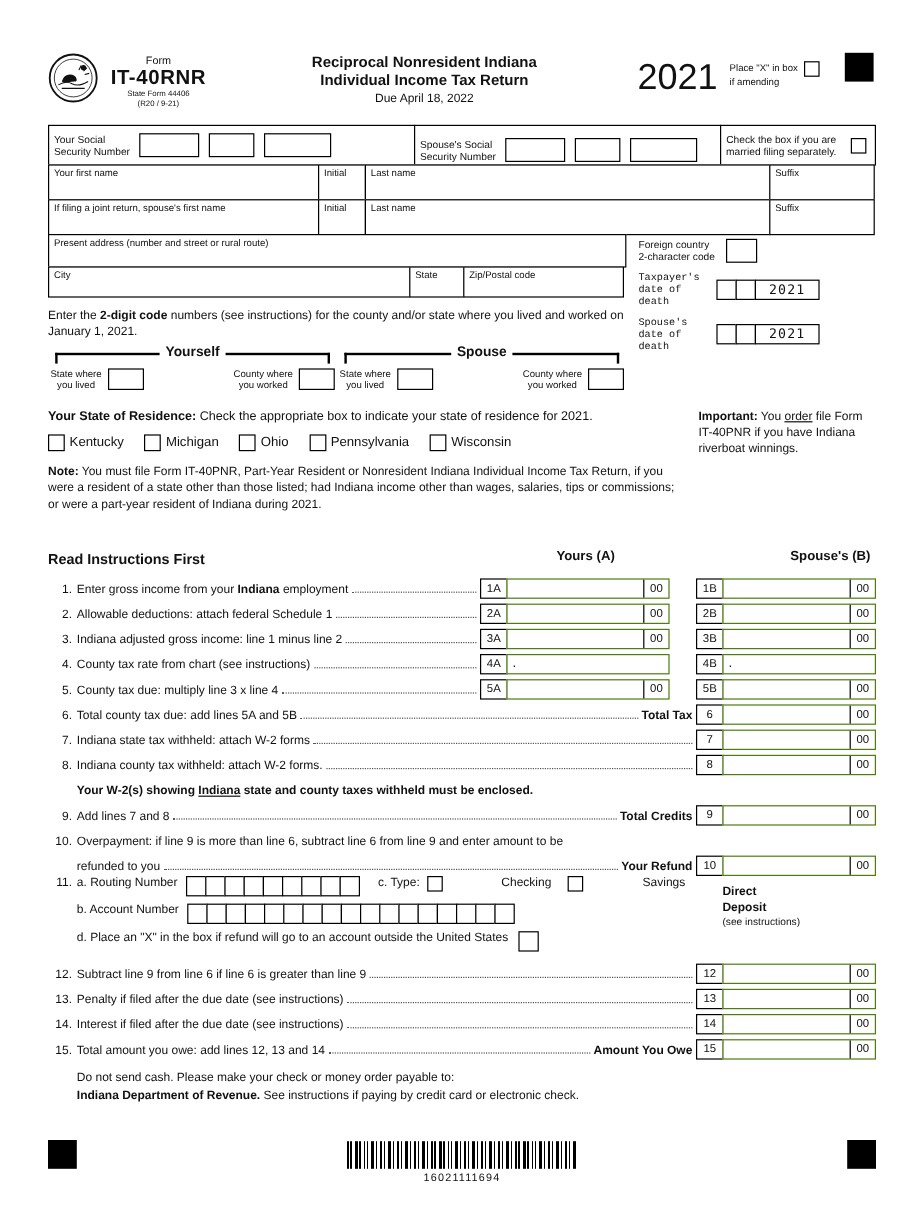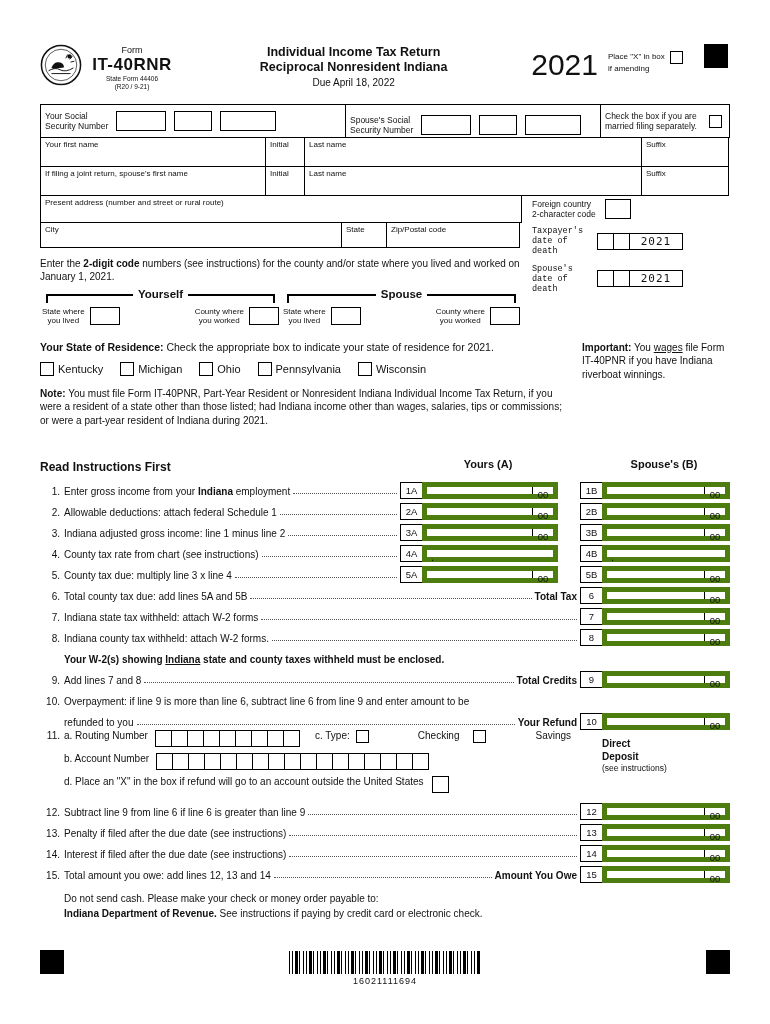--- a/index.html
+++ b/index.html
@@ -30,21 +30,21 @@
   
   .idrow { display:flex; }
   .cell { border:1px solid #000; margin-left:-1px; margin-top:-1px; padding:2px 4px; position:relative; background:#fff; }
   .cell:first-child { margin-left:0; }
   .cell-label { font-size:8px; display:block; }
   .lbl2 { font-size:8.5px; line-height:1.18; }
   .fbox { border:1px solid #000; height:20px; display:inline-block; background:#fff; }
 
   .c-ssn { width:306px; height:34px; display:flex; align-items:center; gap:8px; }
   .c-ssn2 { width:256px; height:34px; display:flex; align-items:flex-end; gap:8px; }
-  .c-marr { width:130px; height:34px; display:flex; align-items:center; justify-content:space-between; padding-right:7px; }
+  .c-marr { width:130px; height:34px; display:flex; align-items:center; justify-content:space-between; padding-right:7px;text-align:center; }
   .ssnbox1 { width:50px; } .ssnbox2 { width:38px; } .ssnbox3 { width:56px; }
 
   .w226{width:226px;} .w40{width:40px;} .w338{width:338px;} .w88{width:88px;}
   .h30{height:30px;} .w482{width:482px;} .h28{height:28px;}
   .w302{width:302px;} .w46{width:46px;} .w134{width:134px;} .h26{height:26px;}
 
   
   .band { display:flex; }
   .band-left { width:482px; }
   .band-right { width:208px; padding:3px 0 0 10px; }
@@ -81,29 +81,29 @@
   .state-label { font-size:11px; }
   .note { font-size:10px; line-height:1.35; margin-top:11px; }
   .important { font-size:10px; line-height:1.35; }
 
   
   .schedule { margin-top:30px; position:relative; }
   .sched-head { position:relative; height:21px; }
   .sched-title { font-size:12px; font-weight:bold; }
   .colhead { position:absolute; top:1px; font-weight:bold; font-size:11px; text-align:center; }
   .colhead.a { left:378px; width:140px; }
-  .colhead.b { left:558px; width:132px; }
+  .colhead.b { left:586px; width:132px; }
   .srow { display:flex; align-items:flex-end; height:21px; font-size:10px; }
   .num { width:24px; text-align:right; padding:0 4px 2px 0; flex:none; }
   .slabel { flex:none; padding-bottom:2px; white-space:nowrap; }
   .leader { flex:1; border-bottom:1.6px dotted #555; margin:0 3px 5px 3px; min-width:6px; }
   .tail { font-weight:bold; padding-bottom:2px; margin-right:3px; flex:none; }
   .boxlbl { width:23px; height:17px; border:1px solid #000; flex:none; text-align:center;
             font-size:9.5px; line-height:15px; background:#fff; }
-  .amt { height:17px; border:5px solid #4d7c0f; margin-left:-1px; flex:none; display:flex; background:#fff; }
+  .amt { height:17px; border:1px solid #4d7c0f; margin-left:-1px; flex:none; display:flex; background:#fff; }
   .amt.a { width:136px; } .amt.b { width:128px; }
   .amt .fill { flex:1; }
   .amt .cents { width:21px; border-left:1px solid #000; text-align:center; font-size:9.5px; line-height:15px; }
   .amt .dec { padding-left:4px; font-size:11px; line-height:14px; }
   .gapAB { width:22px; flex:none; }
   .w2note { font-weight:bold; padding-bottom:2px; }
 
   .line11 { display:flex; }
   .l11-left { flex:1; }
   .l11-row { display:flex; align-items:flex-start; height:23px; font-size:10px; }
@@ -155,22 +155,22 @@
           <path d="M12 25 q2 -6 7 -6 q5 0 6 4 q.5 2 -2 2 l-9 1 z" fill="#111"></path>
         </svg>
       </div>
       <div class="form-id">
         <div class="form-word">Form</div>
         <div class="form-number">IT-40RNR</div>
         <div class="form-sub">State Form 44406</div>
         <div class="form-sub">(R20 / 9-21)</div>
       </div>
       <div class="form-title">
+        <div class="title-line">Reciprocal Nonresident Indiana</div>
         <div class="title-line">Individual Income Tax Return</div>
-        <div class="title-line">Reciprocal Nonresident Indiana</div>
         <div class="due">Due April 18, 2022</div>
       </div>
       <div class="year">2021</div>
       <div class="amend">
         <div class="amend-row">
           <span>Place "X" in box</span>
           <span class="checkbox"></span>
         </div>
         <div>if amending</div>
       </div>
@@ -361,21 +361,21 @@
             <span class="checkbox"></span>
             <span class="state-label">Wisconsin</span>
           </div>
         </div>
         <div class="note">
           <b>Note:</b><span> You must file Form IT-40PNR, Part-Year Resident or Nonresident Indiana Individual Income Tax Return, if you were a resident of a state other than those listed; had Indiana income other than wages, salaries, tips or commissions; or were a part-year resident of Indiana during 2021.</span>
         </div>
       </div>
       <div class="res-right">
         <div class="important">
-          <b>Important:</b><span> You </span><u>wages</u><span> file Form IT-40PNR if you have Indiana riverboat winnings.</span>
+          <b>Important:</b><span> You </span><u>order</u><span> file Form IT-40PNR if you have Indiana riverboat winnings.</span>
         </div>
       </div>
     </div>
 
     <div class="schedule">
       <div class="sched-head">
         <span class="sched-title">Read Instructions First</span>
         <span class="colhead a">Yours (A)</span>
         <span class="colhead b">Spouse's (B)</span>
       </div>

